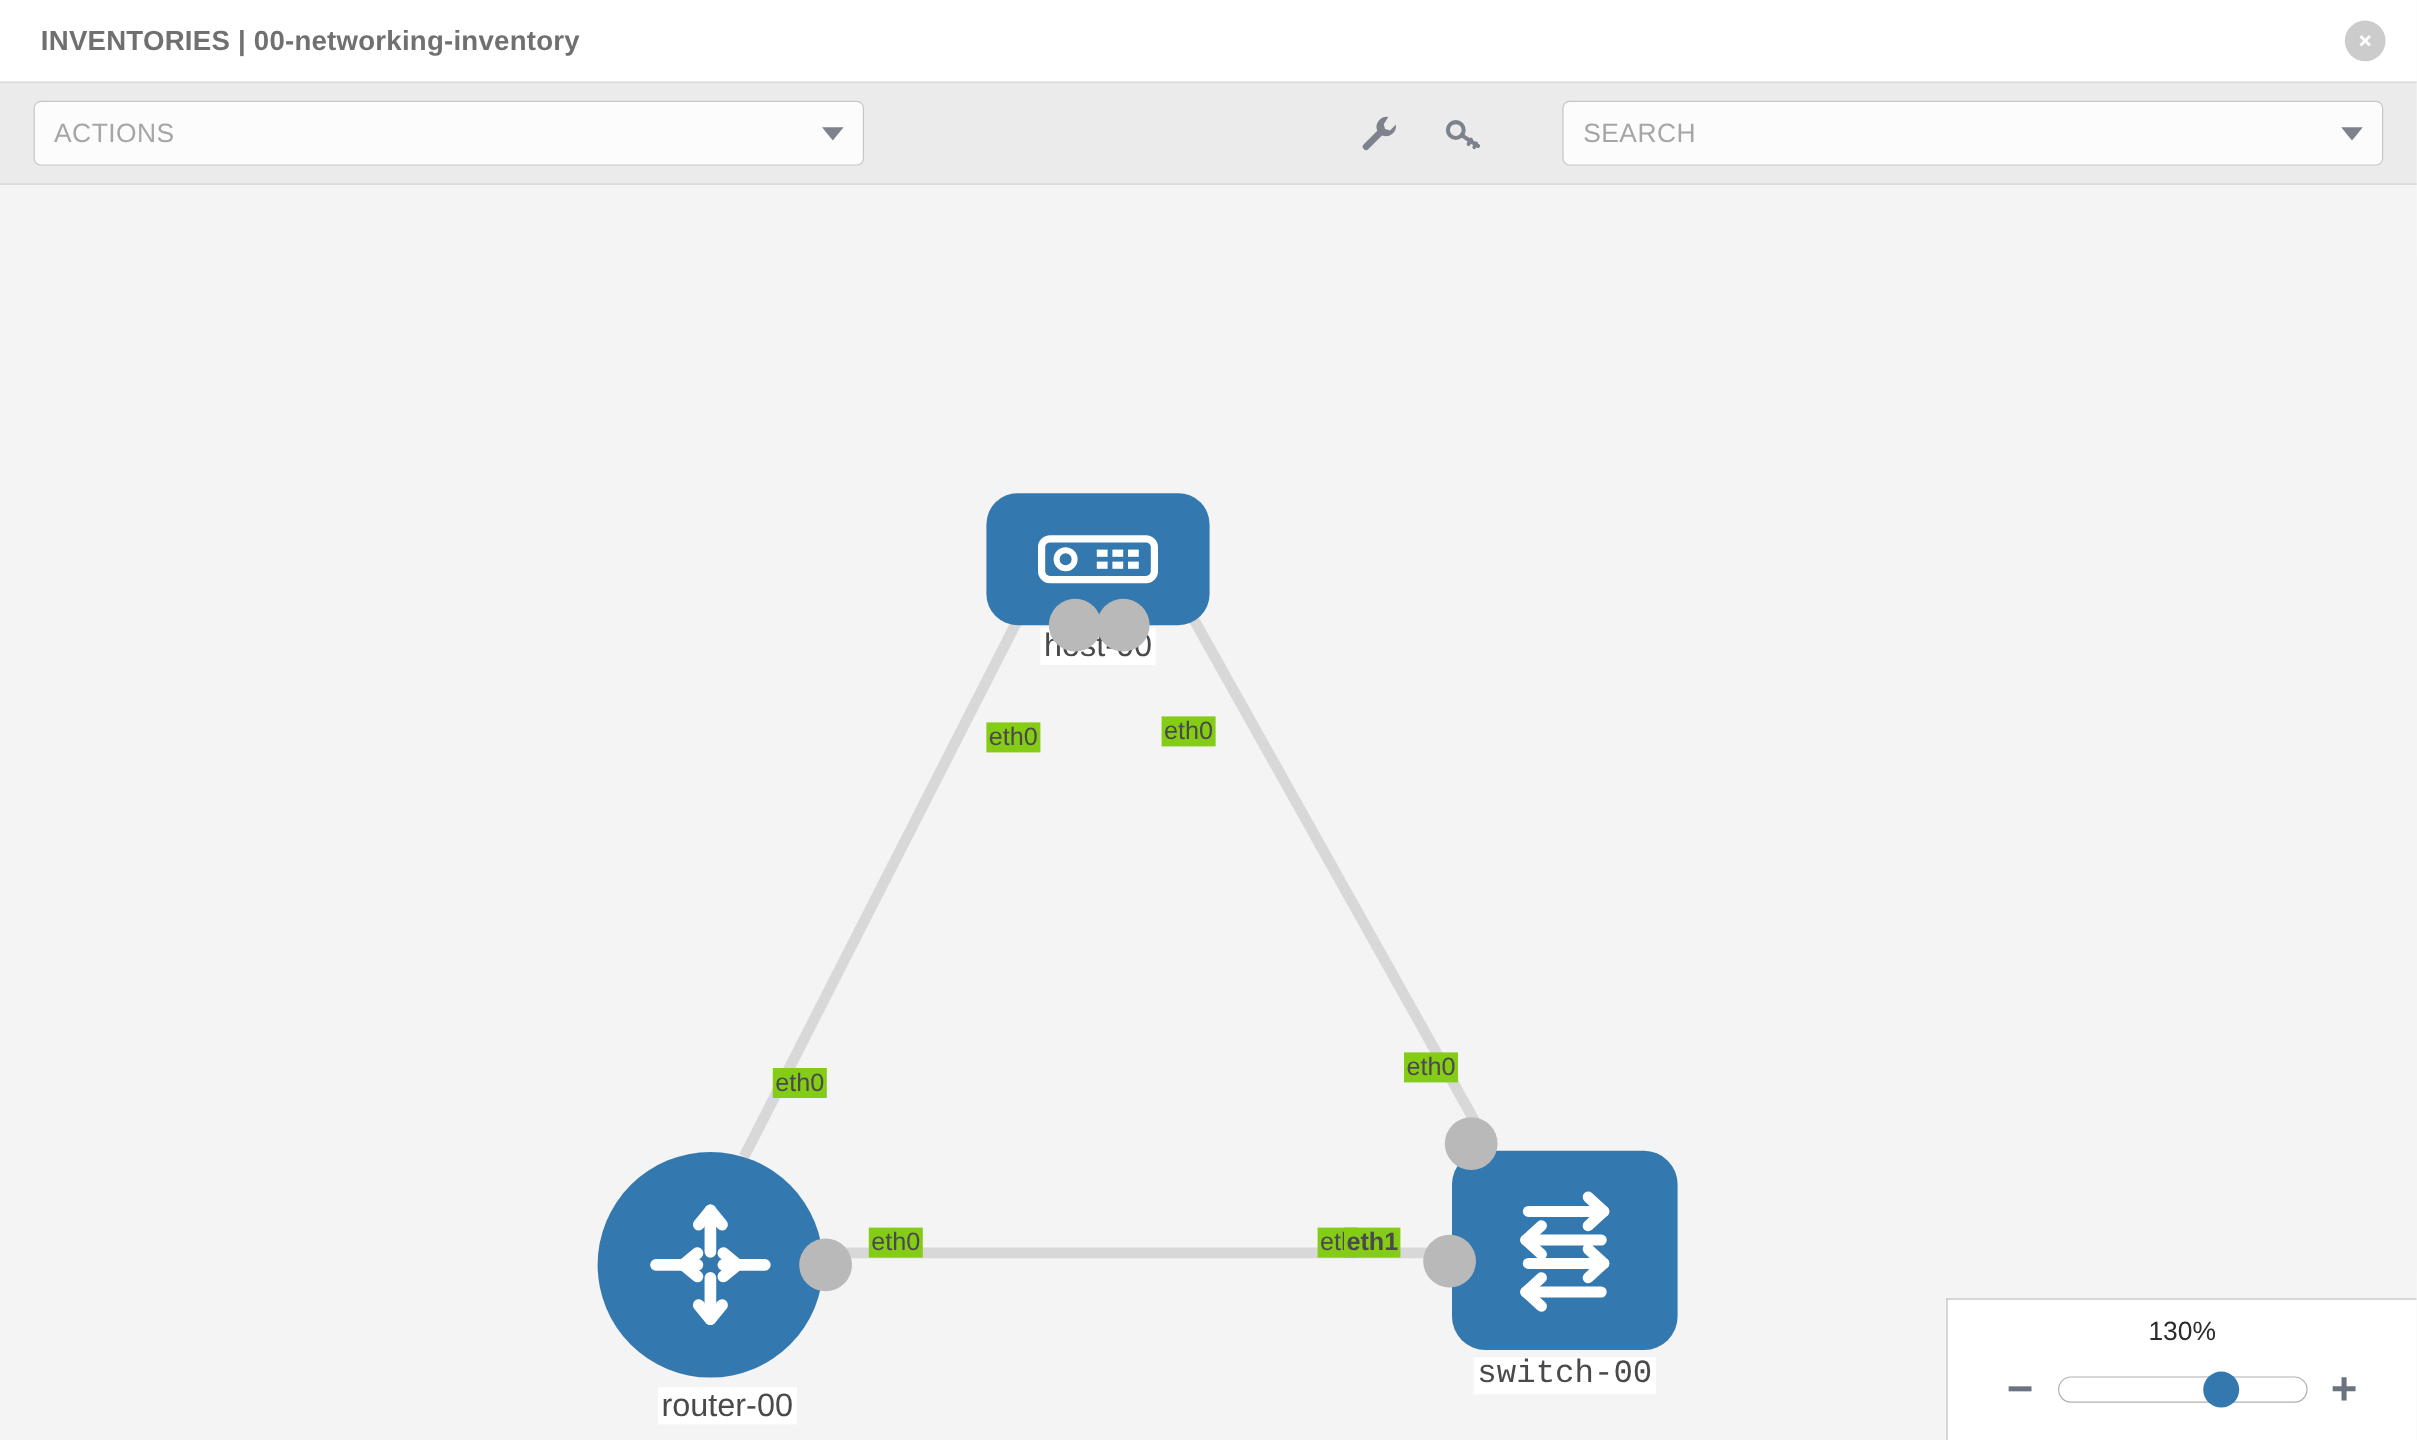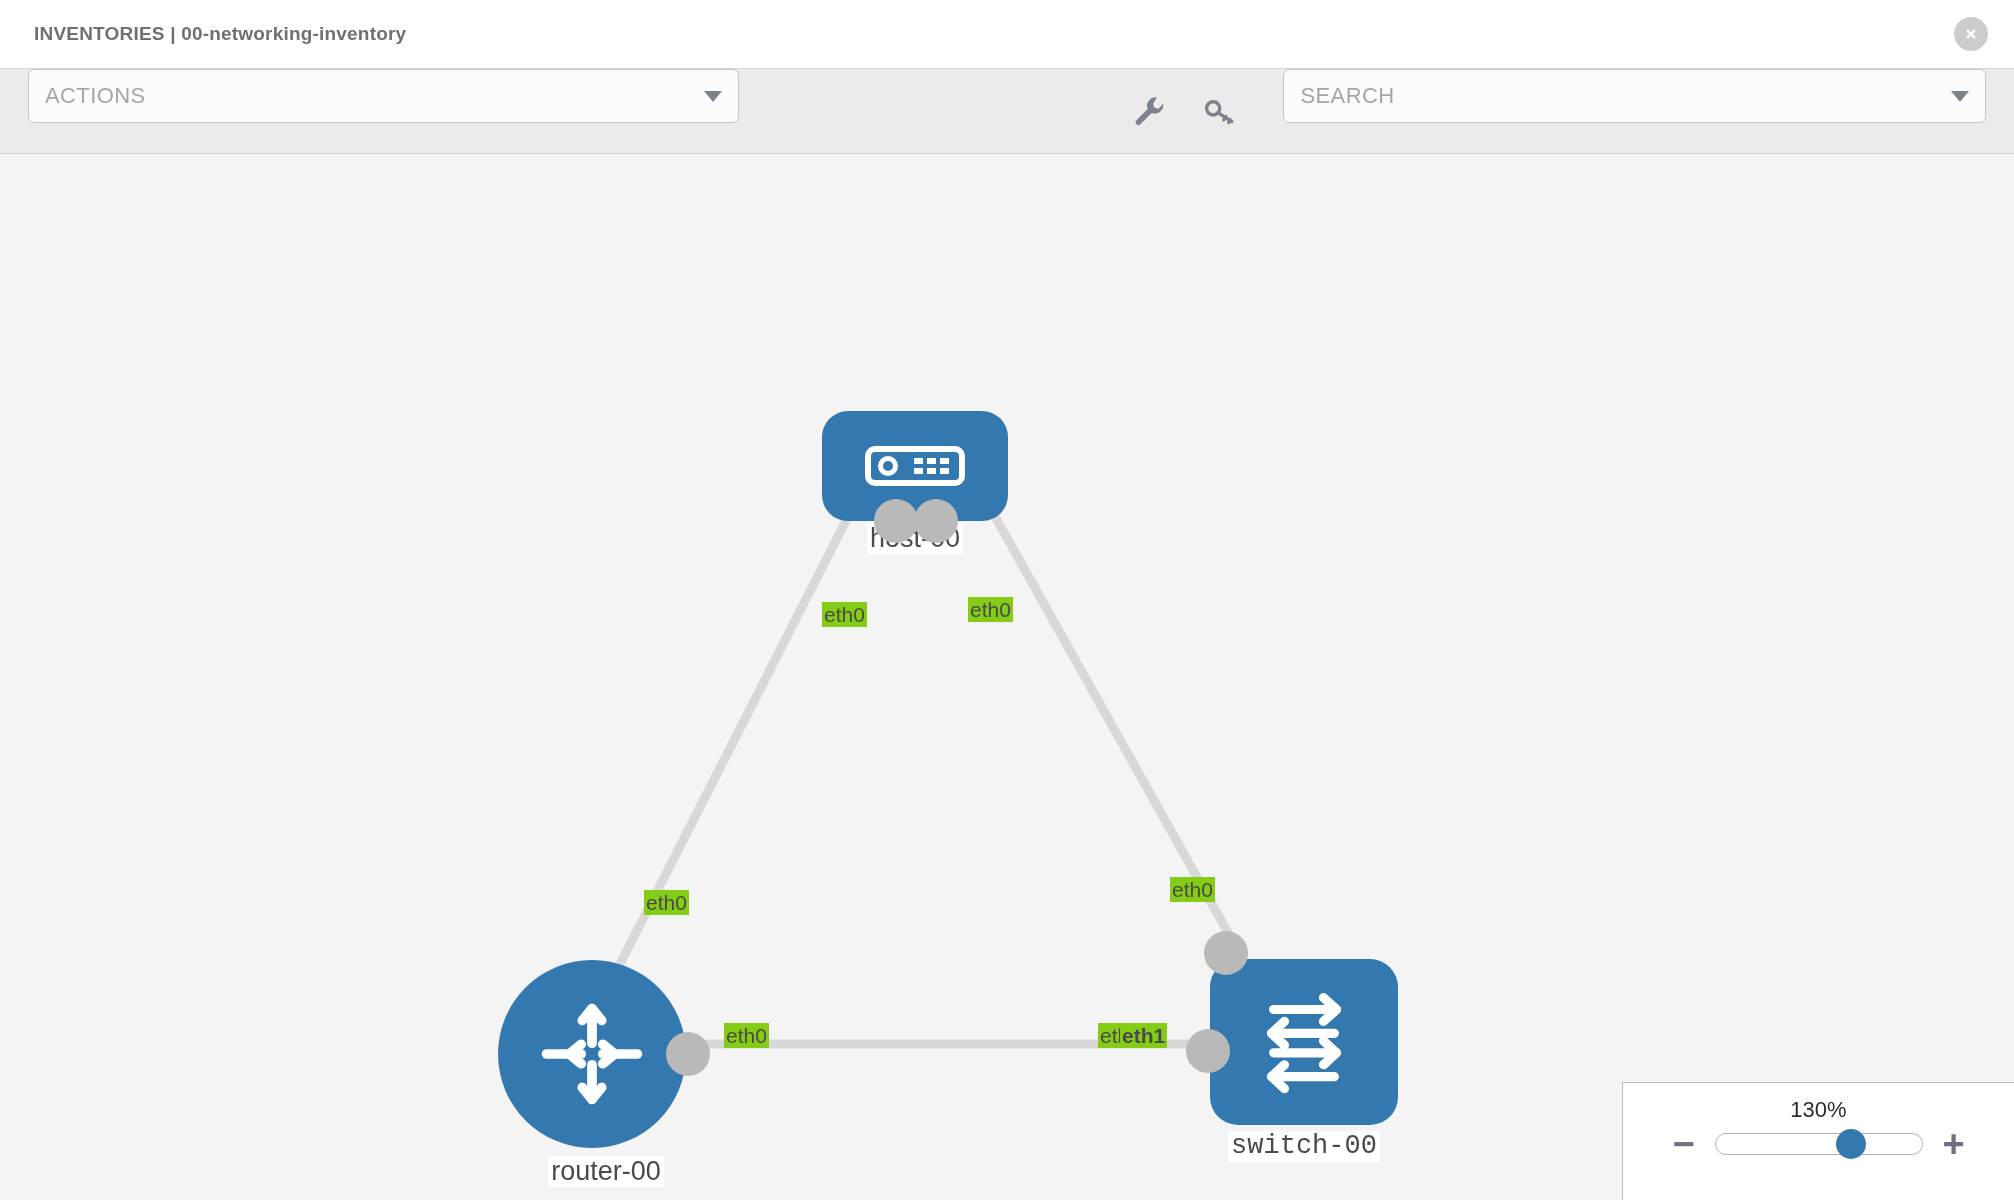--- a/index.html
+++ b/index.html
@@ -23,21 +23,21 @@
   .header {
     position: relative;
     height: 68px;
     background: #ffffff;
     flex: 0 0 68px;
     display: flex;
     align-items: center;
     padding: 0 34px;
   }
   .page-title {
-    font-size: 19px;
+    font-size: 23px;
     font-weight: bold;
     color: #707070;
     letter-spacing: 0.2px;
     white-space: nowrap;
   }
   .close-btn {
     position: absolute;
     right: 26px;
     top: 50%;
     transform: translateY(-50%);
@@ -53,21 +53,23 @@
 
   
   .toolbar {
     position: relative;
     height: 86px;
     flex: 0 0 86px;
     background: #ebebeb;
     border-top: 1px solid #d6d6d6;
     border-bottom: 1px solid #d0d0d0;
     display: flex;
+    align-items: center;
     padding: 0 28px;
+    gap: 19px;
   }
   .select-box {
     position: relative;
     height: 54px;
     background: #fcfcfc;
     border: 1px solid #c6c6c6;
     border-radius: 6px;
     display: flex;
     align-items: center;
     padding: 0 16px;
@@ -183,21 +185,21 @@
     border-left: 1px solid #bdbdbd;
     border-top: 1px solid #bdbdbd;
     display: flex;
     flex-direction: column;
     align-items: center;
     padding-top: 14px;
   }
   .zoom-value {
     font-size: 22px;
     color: #2b2b2b;
-    margin-bottom: 6px;
+    margin-bottom: 20px;
   }
   .zoom-row {
     display: flex;
     align-items: center;
     gap: 16px;
     width: 100%;
     padding: 0 18px;
     justify-content: center;
   }
   .zoom-minus, .zoom-plus {

